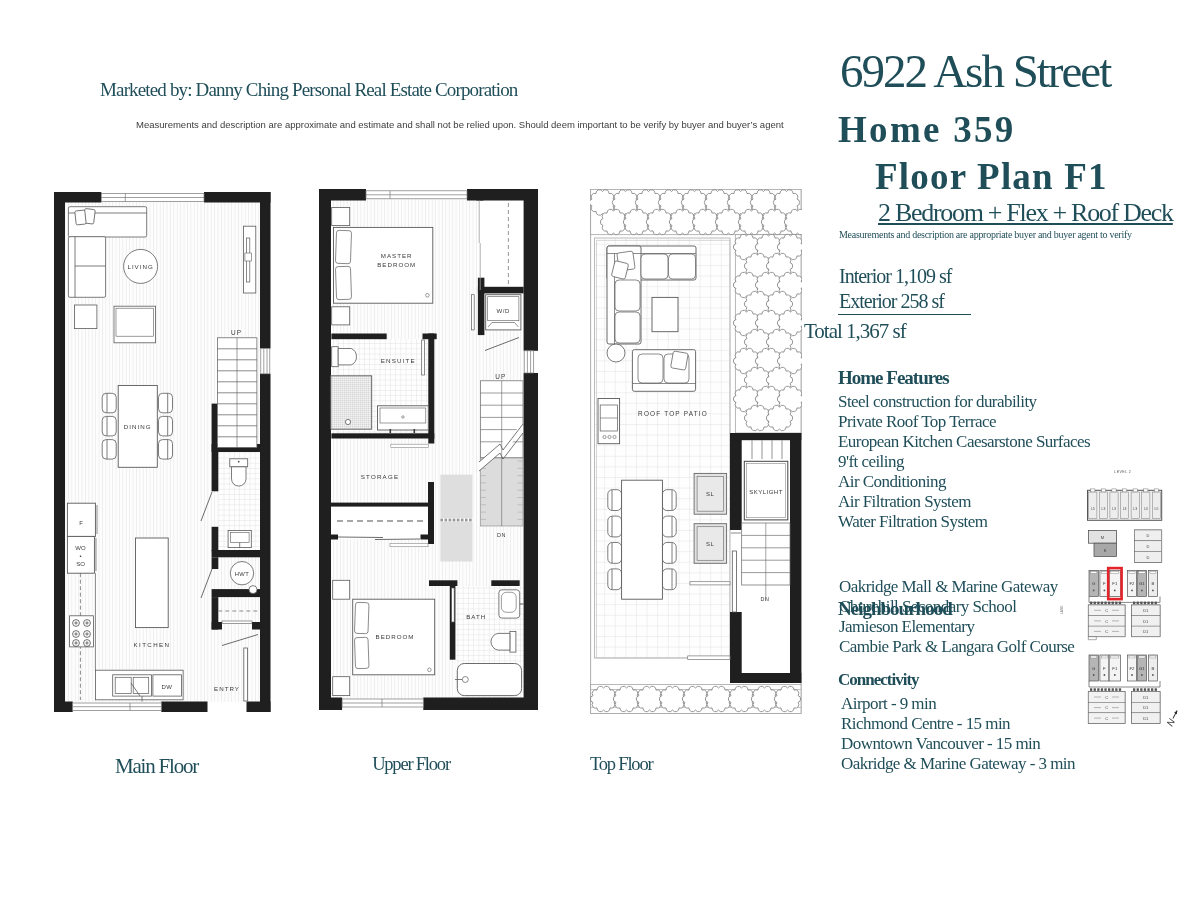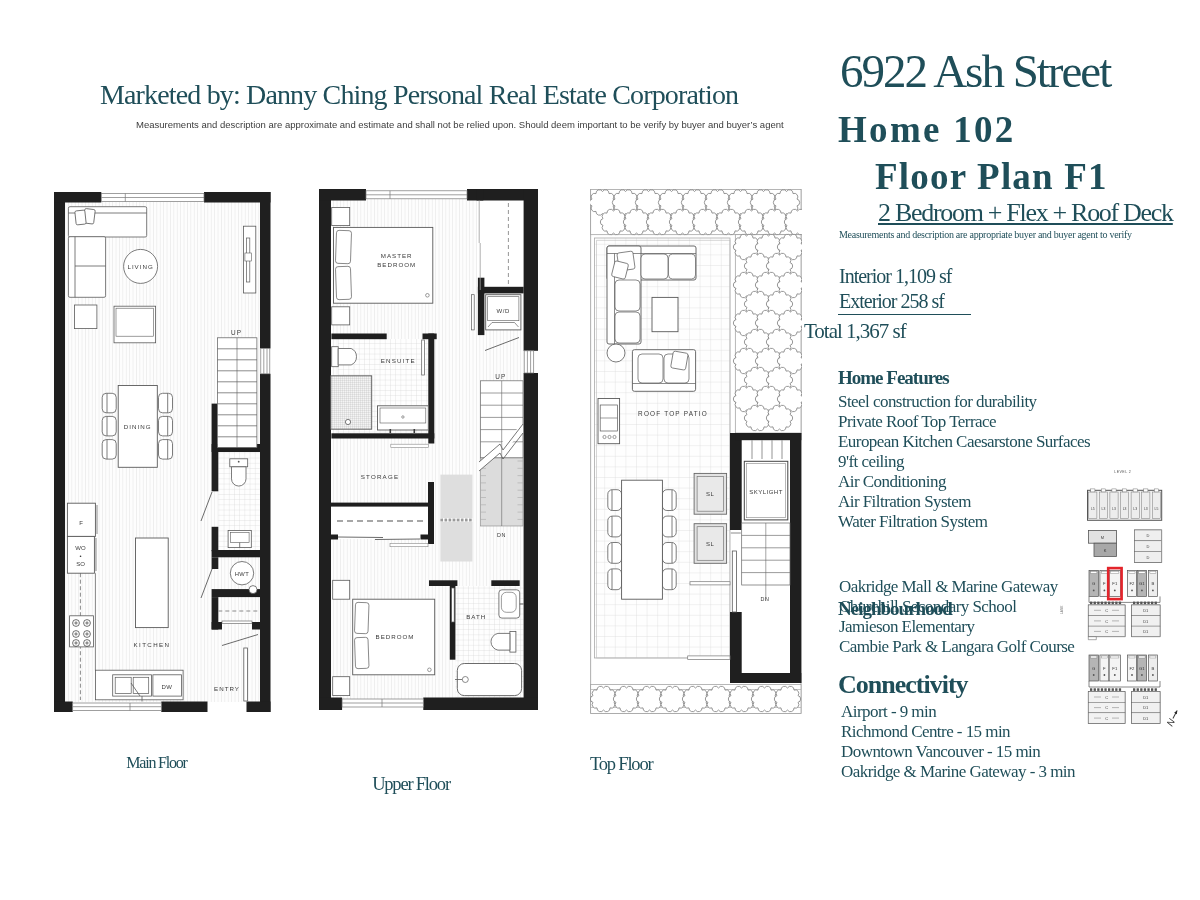--- a/index.html
+++ b/index.html
@@ -1,21 +1,21 @@
 <!DOCTYPE html>
 <html><head><meta charset="utf-8">
 <style>
 html,body{margin:0;padding:0;}
 body{width:1200px;height:900px;background:#ffffff;position:relative;overflow:hidden;font-family:"Liberation Sans",sans-serif;}
 .abs{position:absolute;white-space:nowrap;}
 .serif{font-family:"Liberation Serif",serif;color:#1f4e59;}
 text{font-family:"Liberation Sans",sans-serif;}
 </style></head>
 <body>
-<div class="abs serif" style="left:100px;top:79px;font-size:28px;letter-spacing:-0.85px;">Marketed by: Danny Ching Personal Real Estate Corporation</div>
+<div class="abs serif" style="left:100px;top:79px;font-size:19px;letter-spacing:-0.85px;">Marketed by: Danny Ching Personal Real Estate Corporation</div>
 <div class="abs" style="left:100px;top:119px;font-size:9.5px;color:#3c3c3c;margin-left:36px;">Measurements and description are approximate and estimate and shall not be relied upon. Should deem important to be verify by buyer and buyer’s agent</div>
 
 <svg style="position:absolute;left:54px;top:189px" width="217" height="527" viewBox="54 189 217 527">
 <defs>
 <pattern id="vh" width="3.4" height="8" patternUnits="userSpaceOnUse">
         <rect width="3.4" height="8" fill="#fdfdfd"></rect>
         <line x1="0" y1="0" x2="0" y2="8" stroke="#d2d2d2" stroke-width="0.7"></line>
       </pattern>
 <pattern id="tile" width="5.2" height="5.2" patternUnits="userSpaceOnUse">
         <rect width="5.2" height="5.2" fill="#fefefe"></rect>
@@ -622,35 +622,35 @@
 <rect x="1151.0" y="688.3000000000001" width="2.3" height="2.6" fill="#555"></rect>
 <rect x="1154.6" y="688.3000000000001" width="2.3" height="2.6" fill="#555"></rect>
 <text x="1063" y="614" font-size="3.2" fill="#666" transform="rotate(-90 1063 614)">LANE</text>
 <g transform="translate(1172,727) rotate(-62)">
       <text x="0" y="0" font-size="9.5" font-style="italic" fill="#2a2a2a">N</text>
       <line x1="8" y1="-3.2" x2="17" y2="-3.2" stroke="#2a2a2a" stroke-width="0.9"></line>
       <path d="M17 -3.2 l-3.4 -1.6 v3.2 Z" fill="#2a2a2a"></path>
     </g>
 </svg>
 
-<div class="abs serif" style="left:54px;top:754px;width:205px;text-align:center;font-size:16px;letter-spacing:-1.2px;">Main Floor</div>
-<div class="abs serif" style="left:319px;top:754px;width:184px;text-align:center;font-size:18.5px;letter-spacing:-1.2px;margin-top:20px;">Upper Floor</div>
+<div class="abs serif" style="left:54px;top:754px;width:205px;text-align:center;font-size:21px;letter-spacing:-1.2px;">Main Floor</div>
+<div class="abs serif" style="left:319px;top:754px;width:184px;text-align:center;font-size:18.5px;letter-spacing:-1.2px;">Upper Floor</div>
 <div class="abs serif" style="left:590px;top:754px;width:193px;text-align:left;font-size:18.5px;letter-spacing:-1.2px;">Top Floor</div>
 
 <div class="abs serif" style="left:840px;top:43.5px;font-size:47px;letter-spacing:-2px;">6922 Ash Street</div>
-<div class="abs serif" style="left:838px;top:108px;font-size:37px;font-weight:bold;letter-spacing:2.3px;">Home 102</div>
+<div class="abs serif" style="left:838px;top:108px;font-size:37px;font-weight:bold;letter-spacing:2.3px;">Home 359</div>
 <div class="abs serif" style="left:838px;top:155px;font-size:37px;font-weight:bold;letter-spacing:1.2px;margin-left:37px;">Floor Plan F1</div>
 <div class="abs serif" style="left:878px;top:197.5px;font-size:26px;letter-spacing:-1.3px;text-decoration:underline;">2 Bedroom + Flex + Roof Deck</div>
 <div class="abs serif" style="left:839px;top:229.2px;font-size:10px;letter-spacing:-0.27px;">Measurements and description are appropriate buyer and buyer agent to verify</div>
 
 <div class="abs serif" style="left:839px;top:265px;font-size:20px;letter-spacing:-1px;">Interior 1,109 sf</div>
 <div class="abs serif" style="left:839px;top:289.5px;font-size:20px;letter-spacing:-1px;">Exterior 258 sf</div>
 <div class="abs" style="left:838px;top:314px;width:133px;border-top:1.4px solid #1f4e59;"></div>
 <div class="abs serif" style="left:804px;top:319px;font-size:21px;letter-spacing:-1px;">Total 1,367 sf</div>
 
 <div class="abs serif" style="left:838px;top:366.8px;font-size:19px;font-weight:bold;letter-spacing:-1px;">Home Features</div>
 <div class="abs serif" style="left:838px;top:391.8px;font-size:17px;letter-spacing:-0.55px;line-height:20px;">Steel construction for durability<br>Private Roof Top Terrace<br>European Kitchen Caesarstone Surfaces<br>9'ft ceiling<br>Air Conditioning<br>Air Filtration System<br>Water Filtration System</div>
 
 <div class="abs serif" style="left:838px;top:552.2px;font-size:19px;font-weight:bold;letter-spacing:-1px;margin-top:46px;">Neighbourhood</div>
 <div class="abs serif" style="left:839px;top:576.8px;font-size:17px;letter-spacing:-0.55px;line-height:20px;">Oakridge Mall &amp; Marine Gateway<br>Churchill Secondary School<br>Jamieson Elementary<br>Cambie Park &amp; Langara Golf Course</div>
 
-<div class="abs serif" style="left:838px;top:670.3px;font-size:26px;font-weight:bold;letter-spacing:-1px;">Connectivity</div>
-<div class="abs serif" style="left:841px;top:693.6px;font-size:17px;letter-spacing:-0.55px;line-height:20px;margin-top:8px;">Airport - 9 min<br>Richmond Centre - 15 min<br>Downtown Vancouver - 15 min<br>Oakridge &amp; Marine Gateway - 3 min</div>
+<div class="abs serif" style="left:838px;top:670.3px;font-size:17px;font-weight:bold;letter-spacing:-1px;">Connectivity</div>
+<div class="abs serif" style="left:841px;top:693.6px;font-size:17px;letter-spacing:-0.55px;line-height:20px;">Airport - 9 min<br>Richmond Centre - 15 min<br>Downtown Vancouver - 15 min<br>Oakridge &amp; Marine Gateway - 3 min</div>
 
 </body></html>

